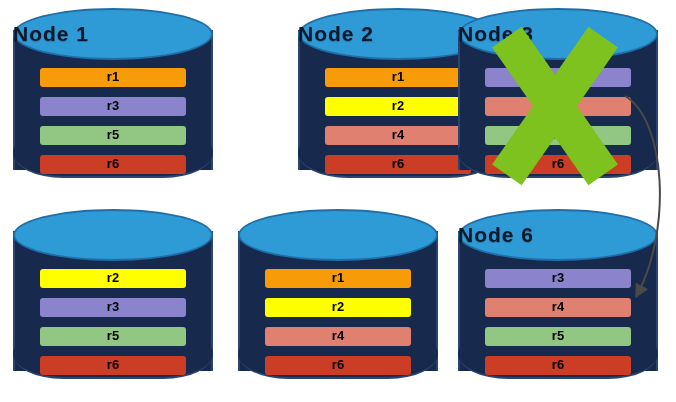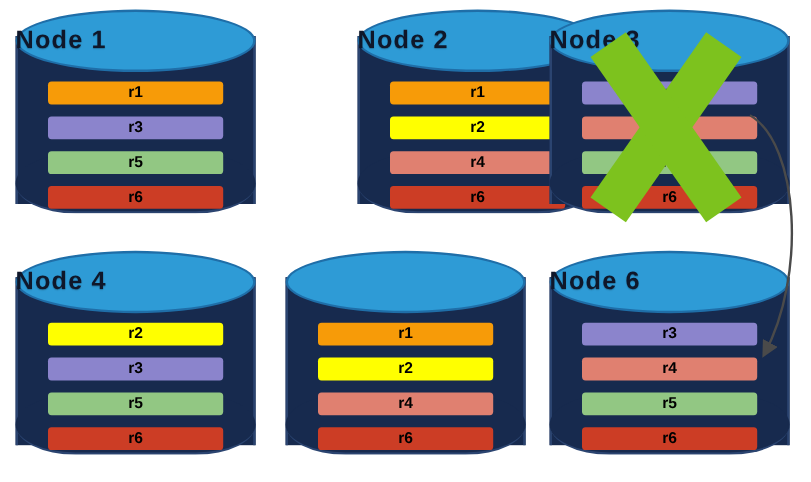--- a/index.html
+++ b/index.html
@@ -175,21 +175,20 @@
     <div class="cross">
       <div class="cross-bar a" style="background: rgb(125, 194, 30);"></div>
       <div class="cross-bar b" style="background: rgb(125, 194, 30);"></div>
     </div>
   </div>
 
   <div class="node" style="left:13px; top:209px;">
     <div class="cyl-body"></div>
     <div class="cyl-bottom"></div>
     <div class="cyl-top"></div>
-    <div class="cyl-top-label">Node  4</div>
     <div class="bars">
       <div class="bar" style="background: rgb(255, 255, 0);">r2</div>
       <div class="bar" style="background: rgb(139, 132, 204);">r3</div>
       <div class="bar" style="background: rgb(146, 199, 131);">r5</div>
       <div class="bar" style="background: rgb(204, 61, 37);">r6</div>
     </div>
   </div>
 
   <div class="node" style="left:238px; top:209px;">
     <div class="cyl-body"></div>

